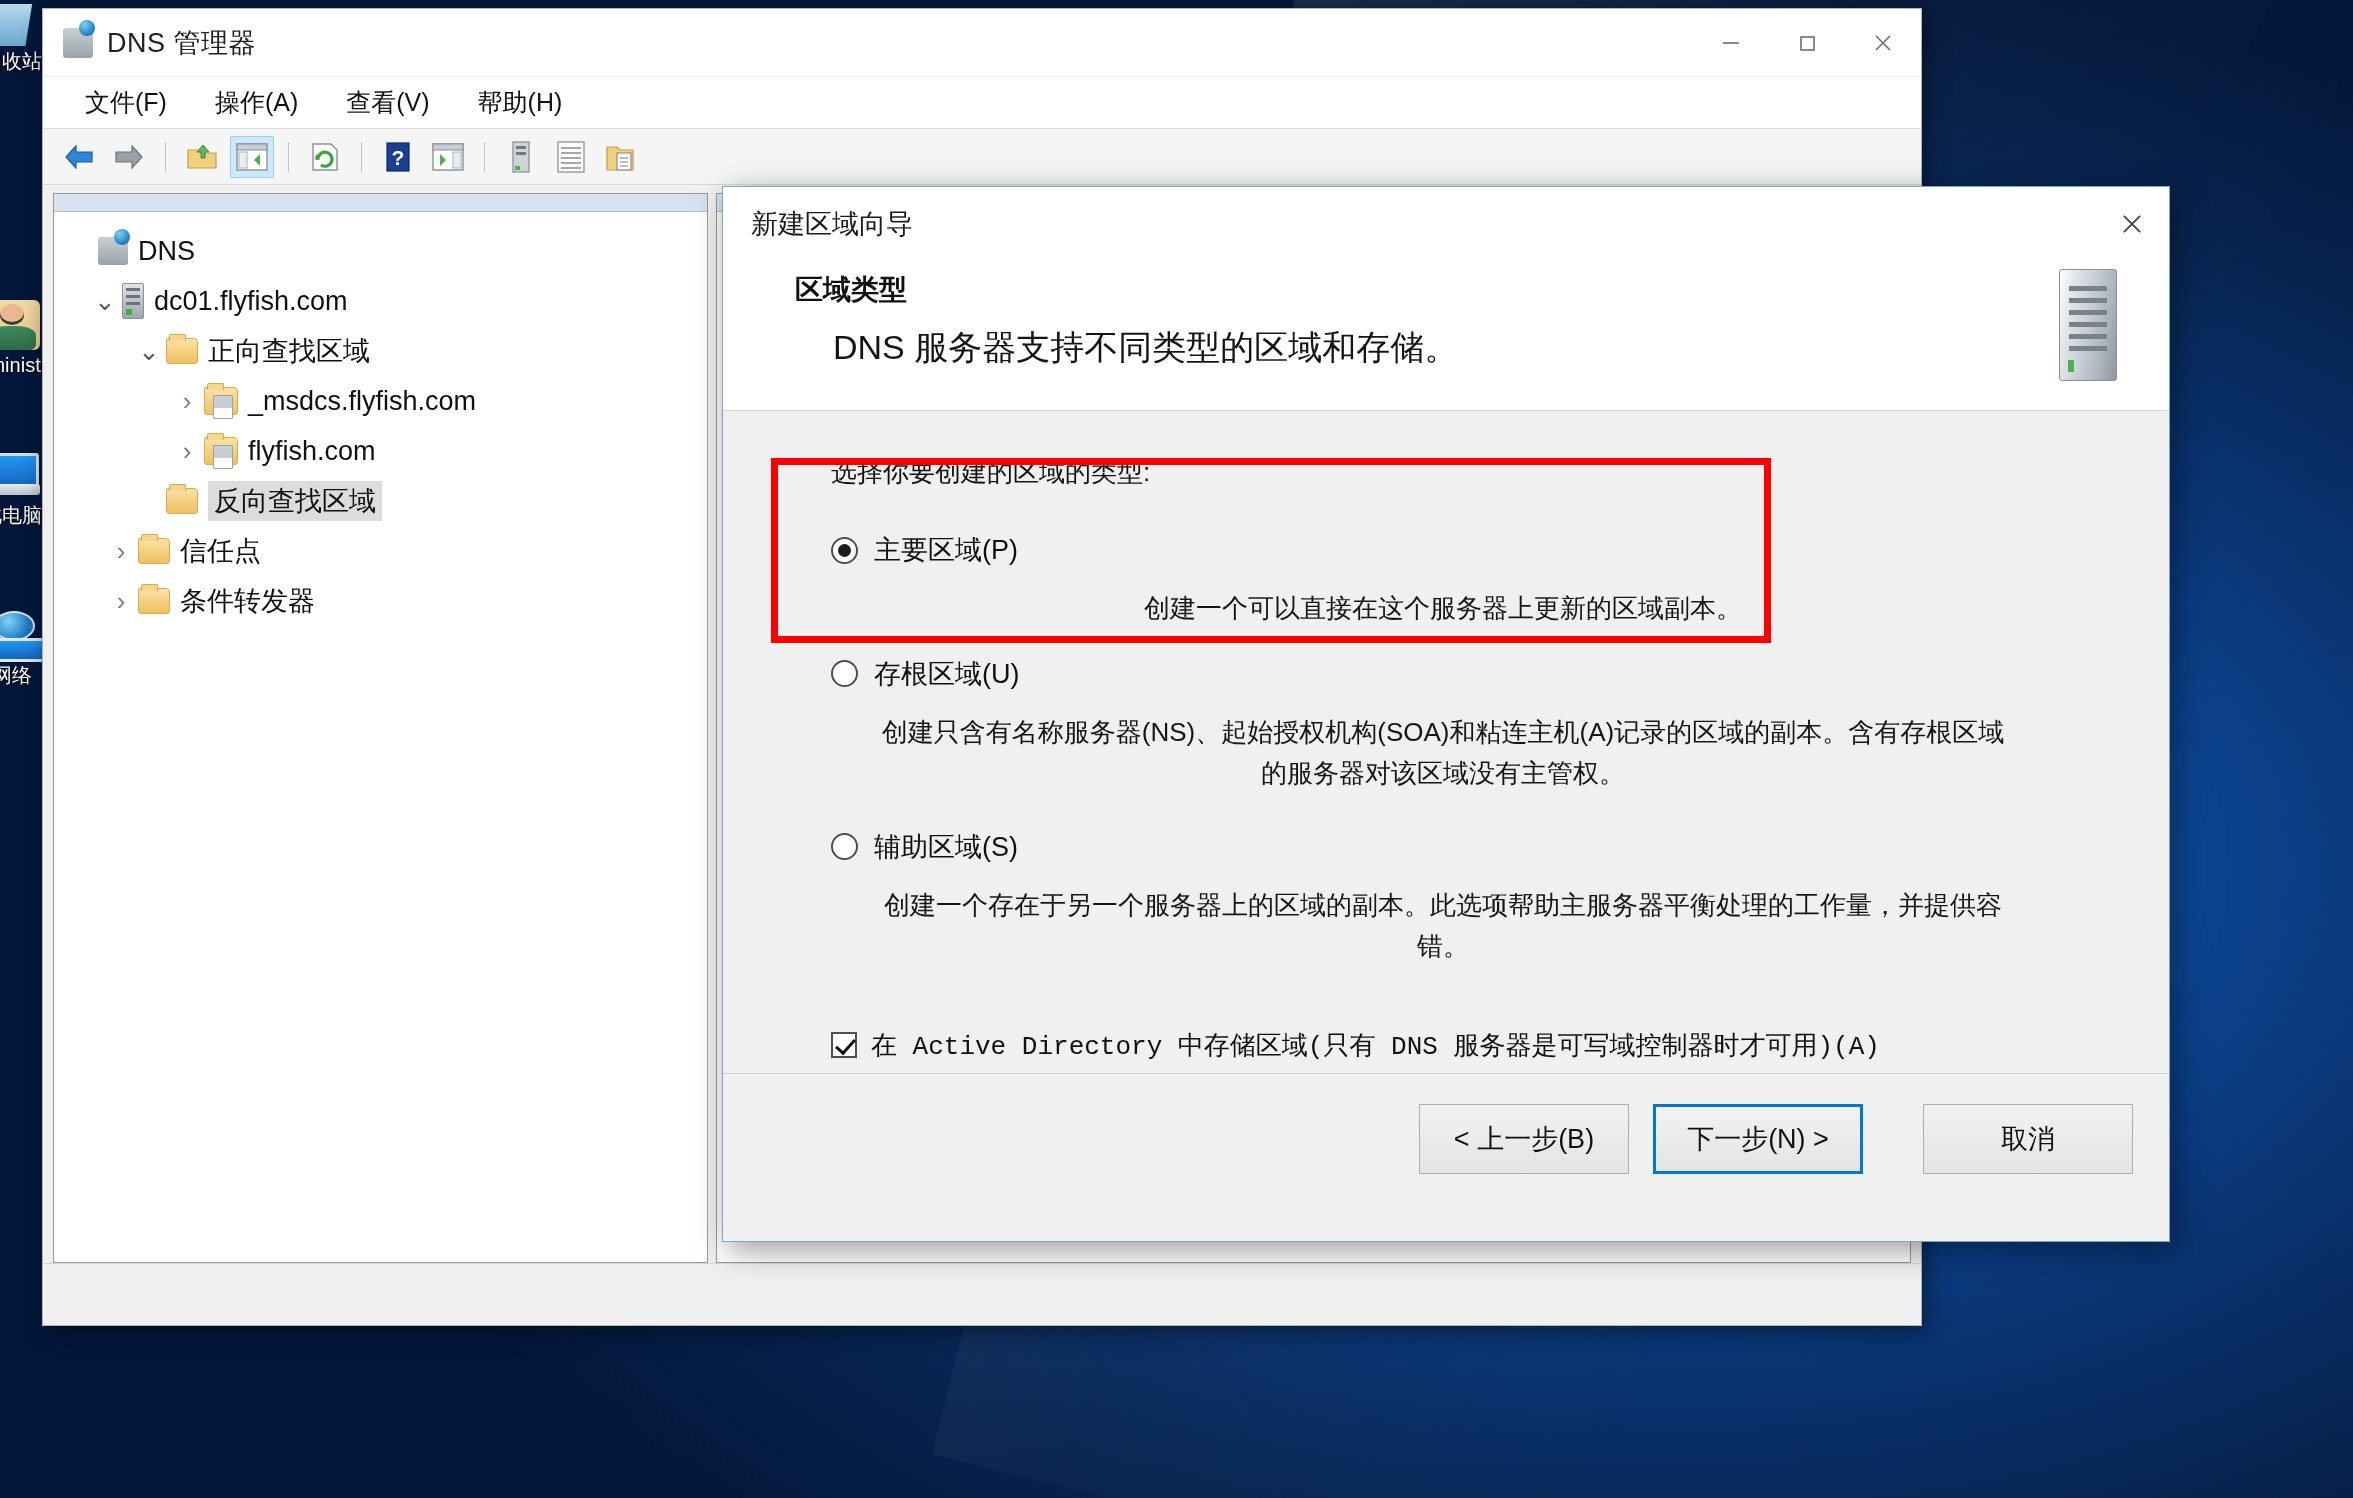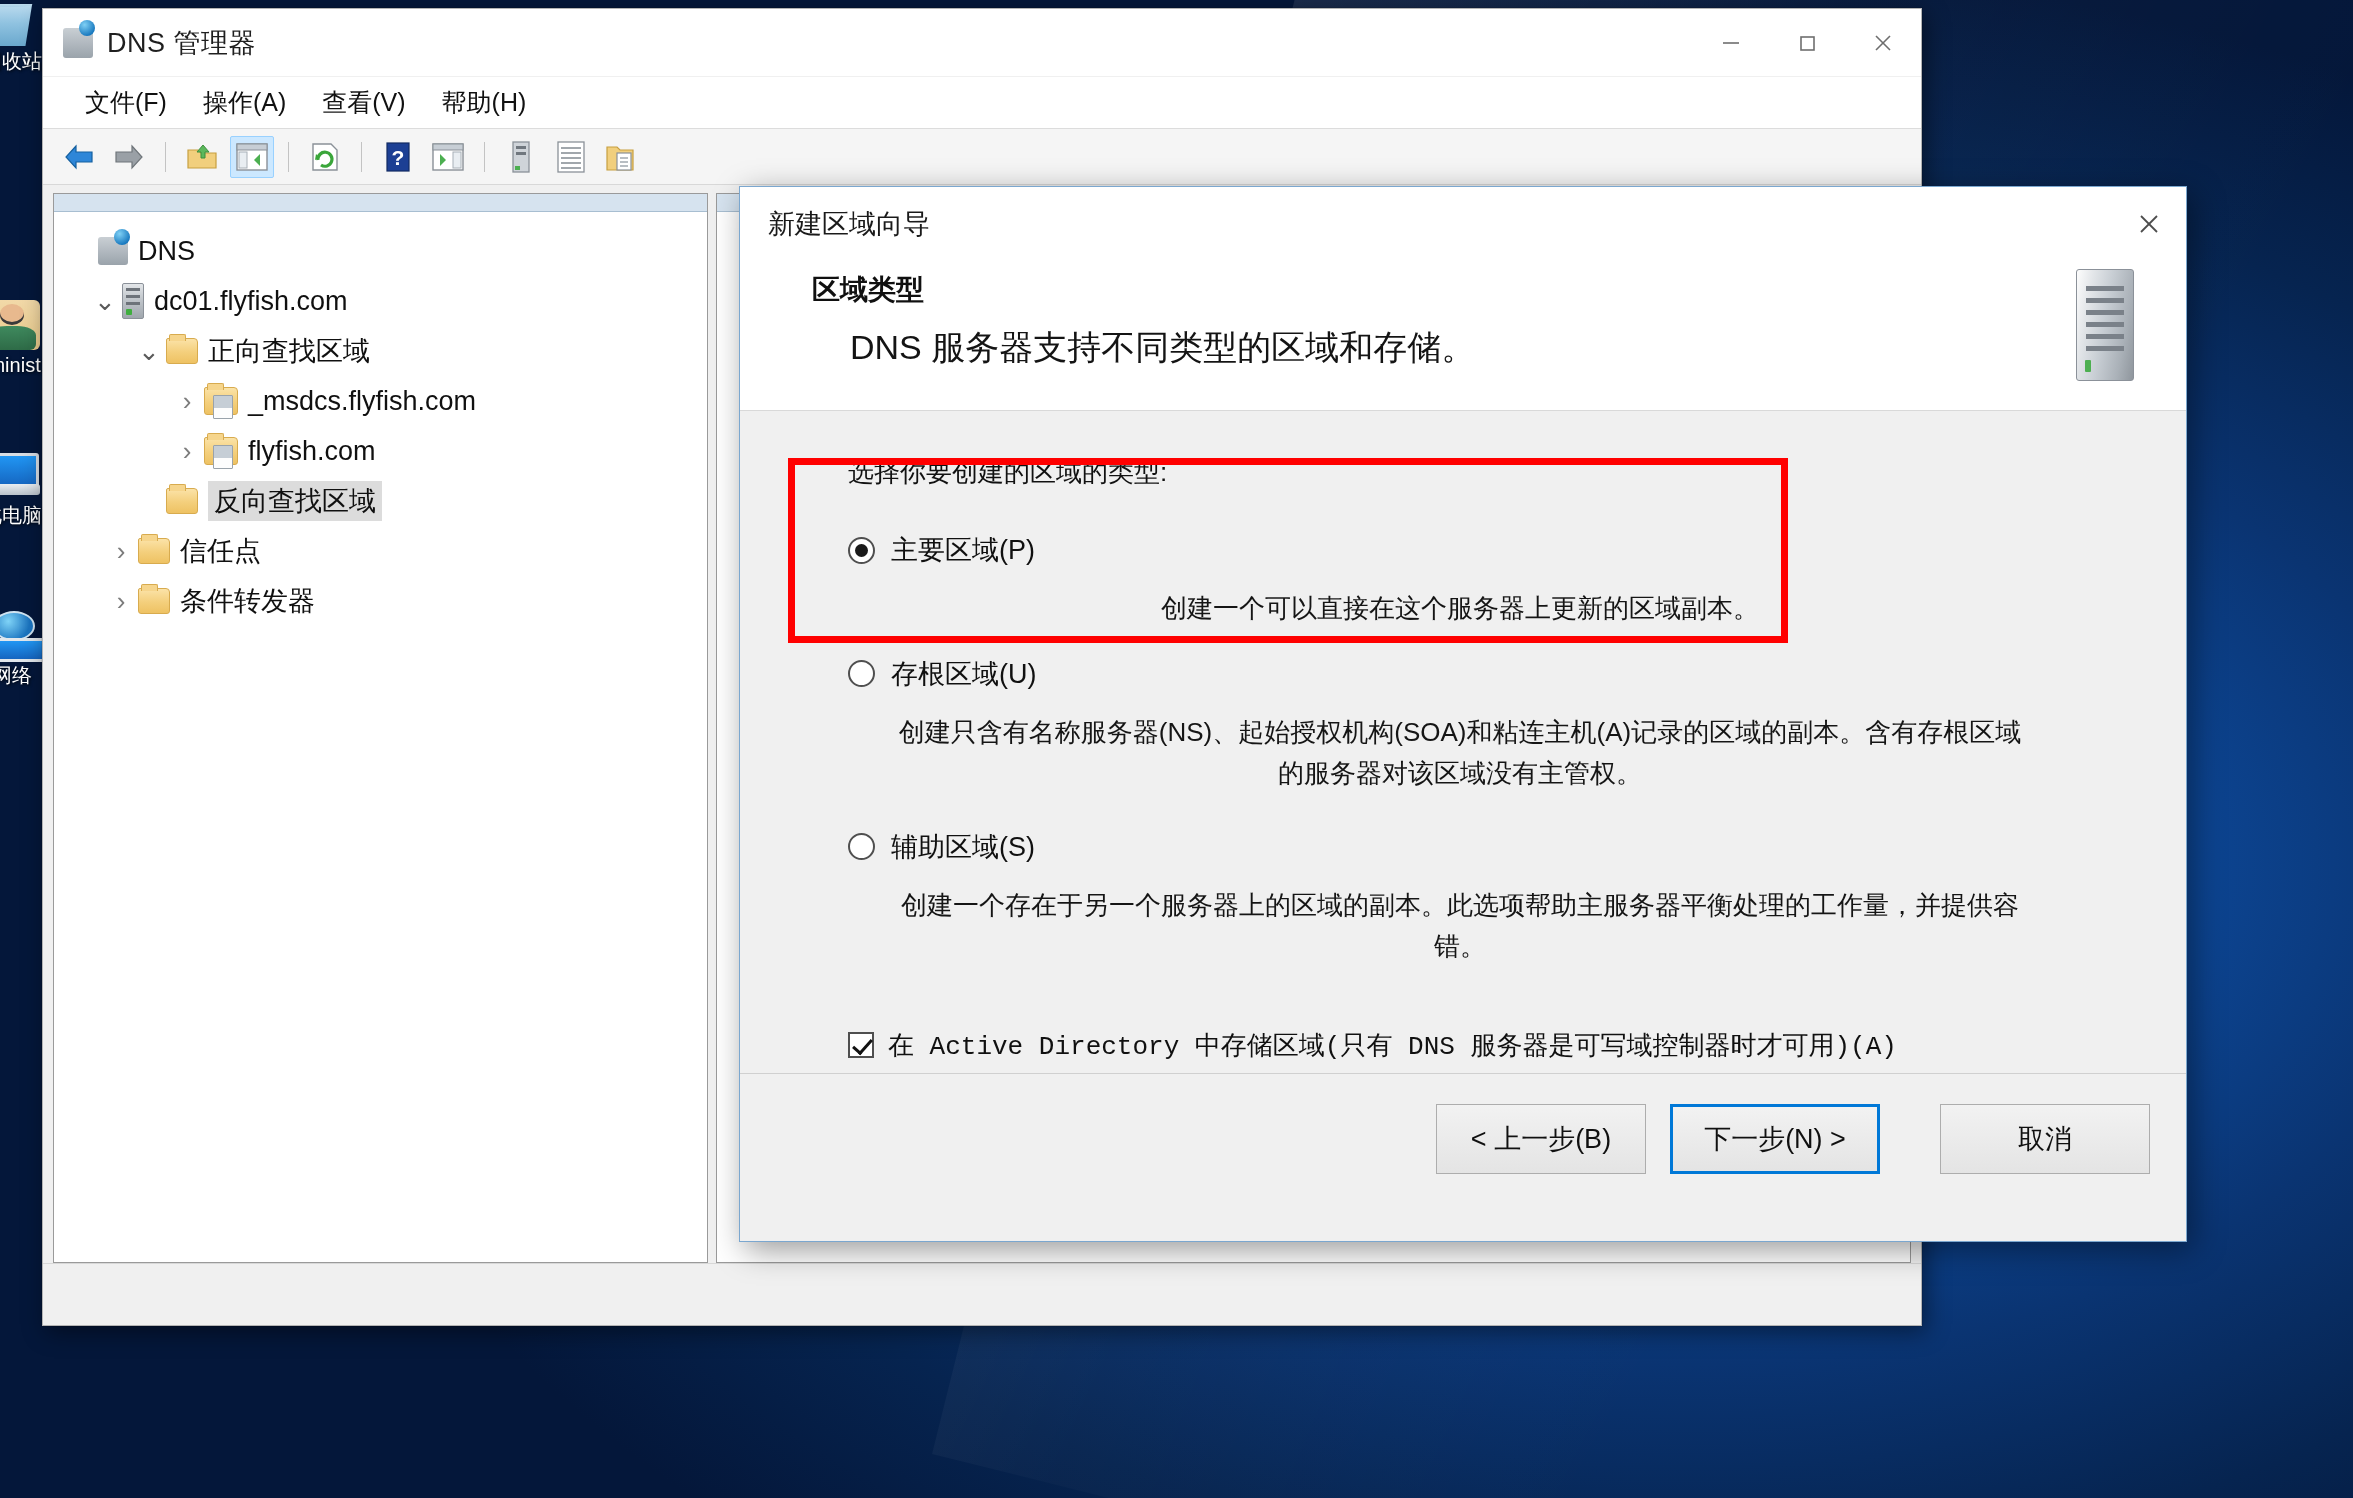--- a/index.html
+++ b/index.html
@@ -119,21 +119,21 @@
   .win-title { font-size: 27px; color: #1f1f1f; letter-spacing: .5px; }
   .caption-btns { margin-left:auto; display:flex; height:100%; }
   .cap-btn {
     width: 76px; height: 100%;
     display:flex; align-items:center; justify-content:center;
     color:#6e6e6e; font-size: 22px;
   }
 
   .menubar {
     height: 52px; background:#ffffff;
-    display:flex; align-items:center; gap: 0px;
+    display:flex; align-items:center; gap: 12px;
     padding-left: 24px;
     border-bottom: 1px solid #dcdcdc;
     flex:0 0 auto;
   }
   .menu-item {
     font-size: 25px; color:#111; padding: 6px 18px; cursor: default;
   }
 
   .toolbar {
     height: 56px; background:#f5f5f5;
@@ -226,21 +226,21 @@
 
   
   #wizard {
     position:absolute;
     left: 722px; top: 186px;
     width: 1448px; height: 1056px;
     background:#f0f0f0;
     border: 1px solid #7ba7cf;
     box-shadow: 6px 8px 30px rgba(0,0,0,0.40);
     z-index: 20;
-    display:flex; flex-direction:column;margin-left:17px;
+    display:flex; flex-direction:column;
   }
   .wz-title {
     height: 74px; background:#ffffff; display:flex; align-items:center;
     padding-left: 28px; flex:0 0 auto;
   }
   .wz-title-text { font-size: 27px; color:#1a1a1a; }
   .wz-close {
     margin-left:auto; width: 74px; height:100%;
     display:flex; align-items:center; justify-content:center;
     font-size: 26px; color:#4c4c4c;

